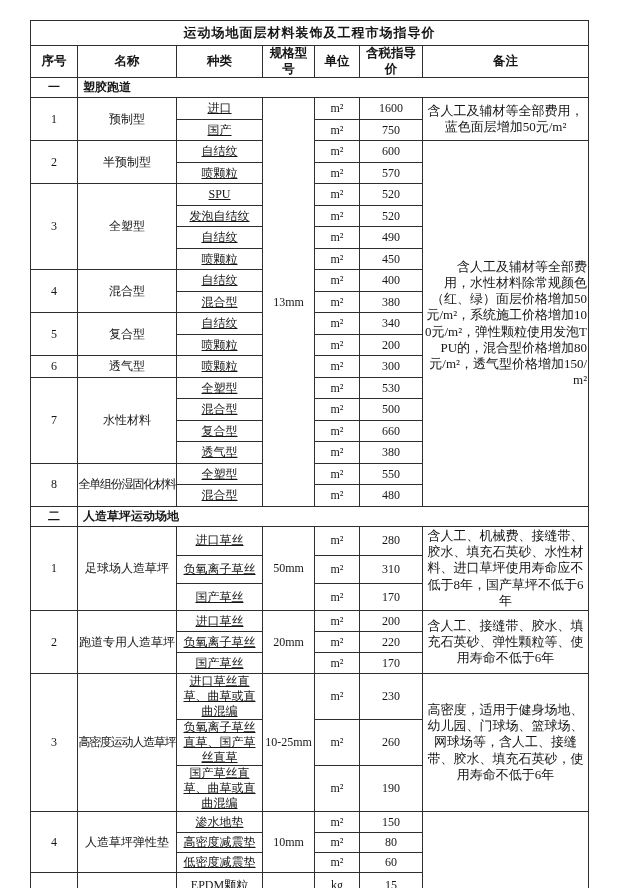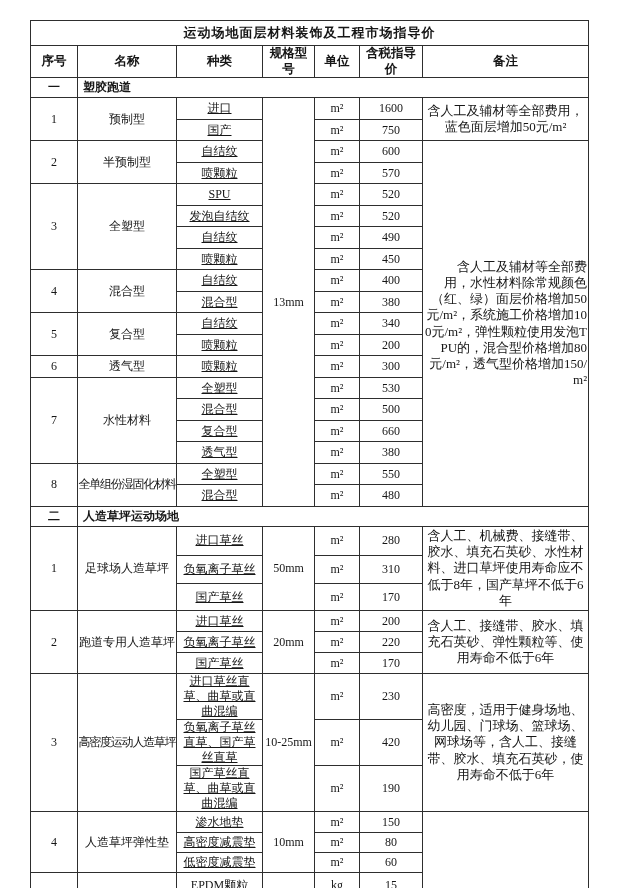--- a/index.html
+++ b/index.html
@@ -219,21 +219,21 @@
           <td class="squeeze" rowspan="3">高密度运动人造草坪</td>
           <td class="type-cell">进口草丝直草、曲草或直曲混编</td>
           <td rowspan="3">10-25mm</td>
           <td>m²</td>
           <td>230</td>
           <td class="remark remark-center" rowspan="3">高密度，适用于健身场地、幼儿园、门球场、篮球场、网球场等，含人工、接缝带、胶水、填充石英砂，使用寿命不低于6年</td>
         </tr>
         <tr style="height: 34px;">
           <td class="type-cell">负氧离子草丝直草、国产草丝直草</td>
           <td>m²</td>
-          <td>420</td>
+          <td>260</td>
         </tr>
         <tr style="height: 33px;">
           <td class="type-cell">国产草丝直草、曲草或直曲混编</td>
           <td>m²</td>
           <td>190</td>
         </tr>
         <tr style="height: 21px;">
           <td rowspan="3">4</td>
           <td rowspan="3">人造草坪弹性垫</td>
           <td class="type-cell">渗水地垫</td>

